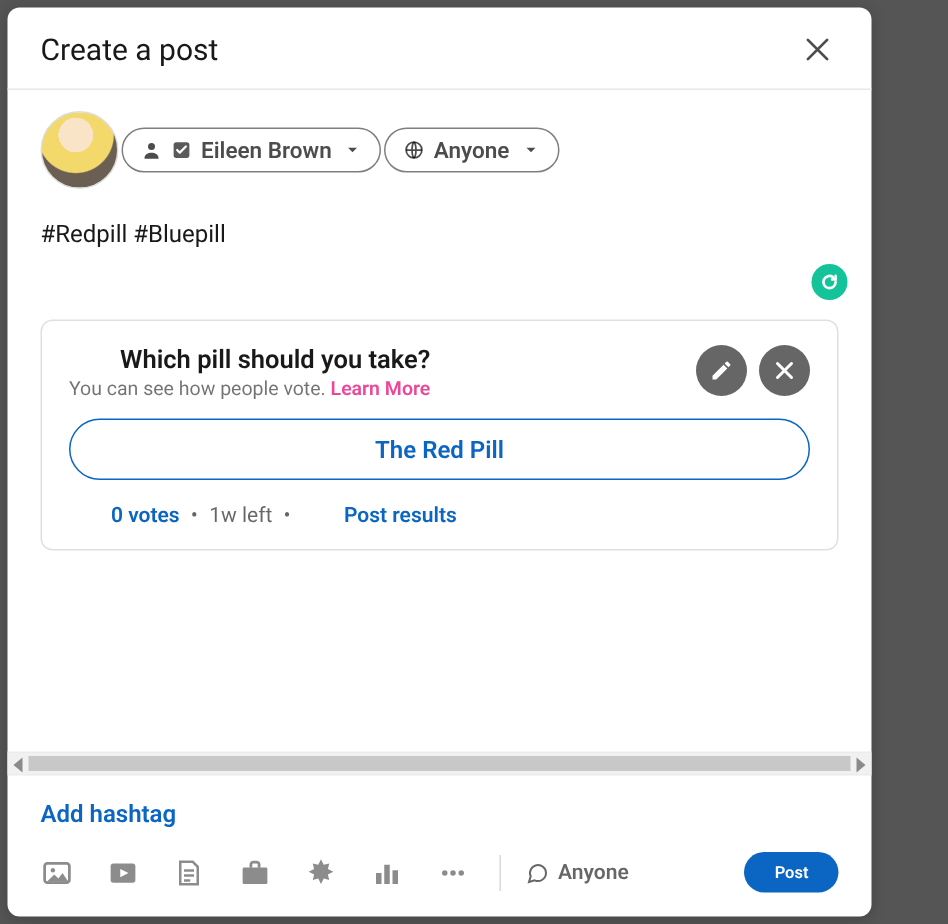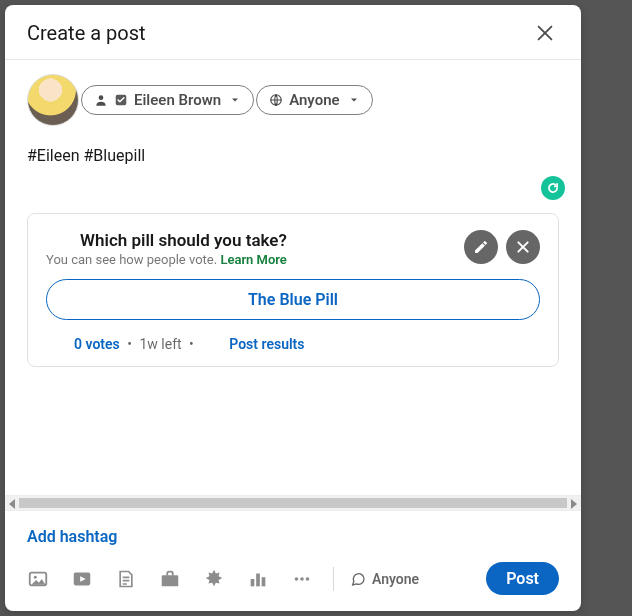--- a/index.html
+++ b/index.html
@@ -103,21 +103,21 @@
     .poll-title {
       font-size: 17px;
       font-weight: 600;
       color: rgba(0,0,0,0.9);
     }
     .poll-sub {
       font-size: 13px;
       color: rgba(0,0,0,0.55);
       margin-top: 2px;
     }
-    .poll-sub a { color: #15803d; text-decoration: none; font-weight: 600; }
+    .poll-sub a { color: #ec4899; text-decoration: none; font-weight: 600; }
     .poll-actions {
       display: flex;
       gap: 8px;
     }
     .circ-btn {
       width: 34px; height: 34px;
       border-radius: 50%;
       background: #666;
       color: #fff;
       display: flex; align-items: center; justify-content: center;
@@ -197,21 +197,21 @@
       color: rgba(0,0,0,0.6);
       font-size: 14px;
       font-weight: 600;
       cursor: pointer;
     }
     .post-btn {
       margin-left: auto;
       background: #0a66c2;
       color: #fff;
       font-weight: 600;
-      font-size: 16px;
+      font-size: 11px;
       padding: 7px 20px;
       border-radius: 20px;
       cursor: pointer;
     }
     .caret svg, .icon16 svg , .icon20 svg{ display:block; }
   </style>
 </head>
 <body>
 
 <div class="modal">
@@ -253,21 +253,21 @@
         <span>Anyone</span>
         <span class="caret">
             <svg width="12" height="12" viewBox="0 0 24 24" fill="currentColor">
               <path d="M6 9l6 6 6-6z"></path>
             </svg>
           </span>
       </div>
     </div>
 
     <div class="content-text">
-      <span>#Eileen #Bluepill</span>
+      <span>#Redpill #Bluepill</span>
       <div class="grammarly">
         <svg width="14" height="14" viewBox="0 0 24 24" fill="none" stroke="#fff" stroke-width="3" stroke-linecap="round">
             <path d="M19 12a7 7 0 1 1-3-5.7"></path>
             <path d="M19 5v4h-4"></path>
           </svg>
       </div>
     </div>
 
     <div class="poll-card">
       <div class="poll-head">
@@ -286,21 +286,21 @@
           </div>
           <div class="circ-btn">
             <svg width="16" height="16" viewBox="0 0 24 24">
                 <path d="M5 5 L19 19 M19 5 L5 19" stroke="#fff" stroke-width="3" stroke-linecap="round"></path>
               </svg>
           </div>
         </div>
       </div>
 
       <div class="poll-option">
-        <span>The Blue Pill</span>
+        <span>The Red Pill</span>
       </div>
 
       <div class="poll-meta">
         <span class="link">0 votes</span>
         <span class="sep">•</span>
         <span>1w left</span>
         <span class="sep">•</span>
         <span class="link">Post results</span>
       </div>
     </div>

